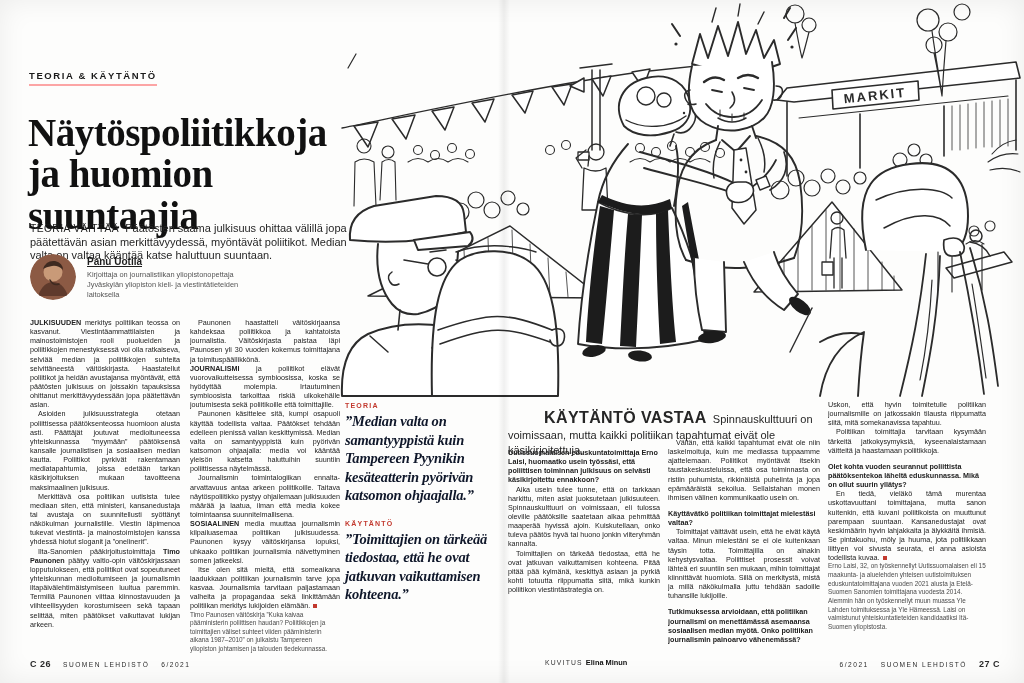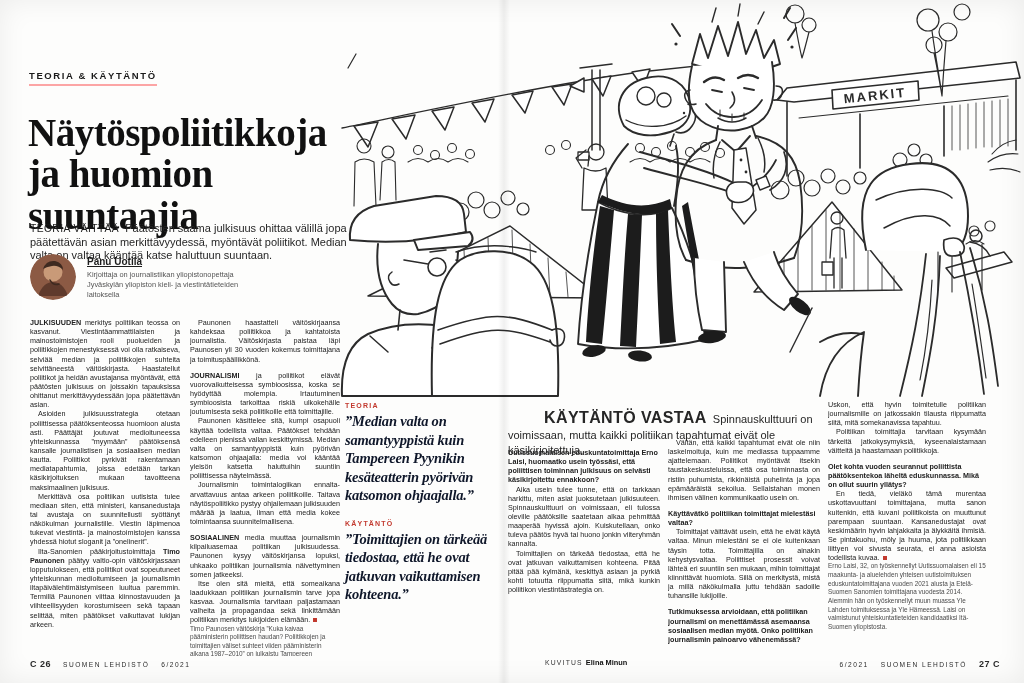--- a/index.html
+++ b/index.html
@@ -13,21 +13,21 @@
   .title{position:absolute;left:28px;top:86px;font-family:"Liberation Serif",serif;
          font-weight:bold;font-size:39px;line-height:1.06;letter-spacing:-.5px;color:#111;}
   .lead{position:absolute;left:30px;top:211px;width:334px;font-size:11px;line-height:1.22;color:#262626;}
   .lead .ll{font-weight:normal;font-size:10.3px;letter-spacing:.4px;color:#1a1a1a;}
   .author{position:absolute;left:30px;top:254px;display:flex;gap:11px;width:310px;align-items:flex-start;}
   .avatar{width:46px;height:46px;border-radius:50%;overflow:hidden;flex:none;}
   .author-name{font-size:10px;font-weight:bold;margin:2px 0 3px;text-decoration:underline;}
   .author-bio{font-size:7.4px;line-height:1.35;color:#555;width:168px;}
   .col{position:absolute;font-size:7.2px;line-height:1.27;text-align:justify;color:#222;overflow:hidden;}
   .col p{margin:0;}
-  .col p.sp{margin-top:7px;}
+  .col p.sp{}
   .col p.ind{text-indent:8px;}
   .col p.q{font-weight:bold;margin-top:7px;text-align:left;}
   .lw{font-weight:bold;}
   .footnote{margin-top:11px;font-size:6.4px;line-height:1.35;color:#4a4a4a;text-align:left;}
   .endmark{display:inline-block;width:4px;height:4px;background:#c2392e;margin-left:3px;}
   .l1{left:30px;top:318px;width:150px;height:338px;}
   .l2{left:190px;top:318px;width:150px;height:338px;}
   .r1{left:508px;top:448px;width:152px;height:208px;}
   .r2{left:668px;top:438px;width:152px;height:218px;}
   .r3{left:828px;top:400px;width:158px;height:256px;}

